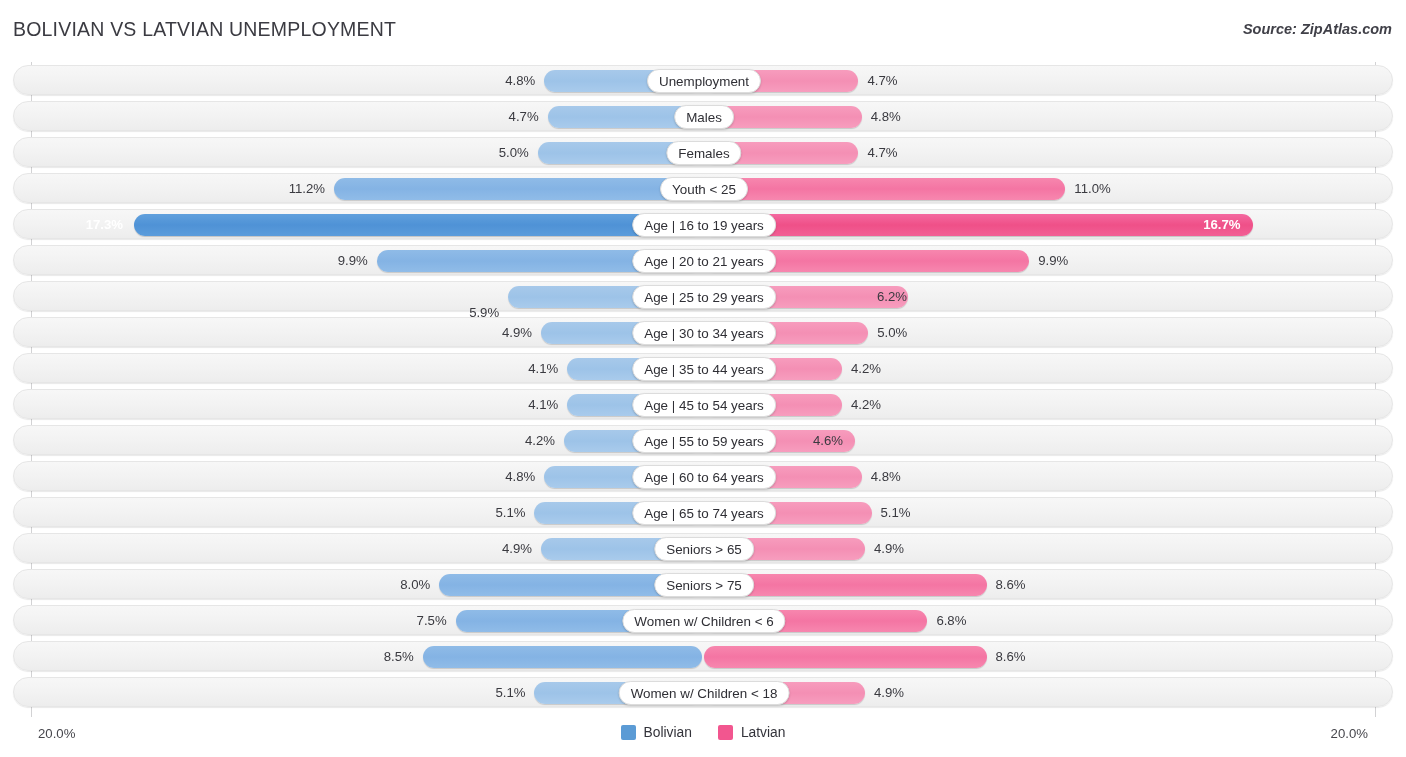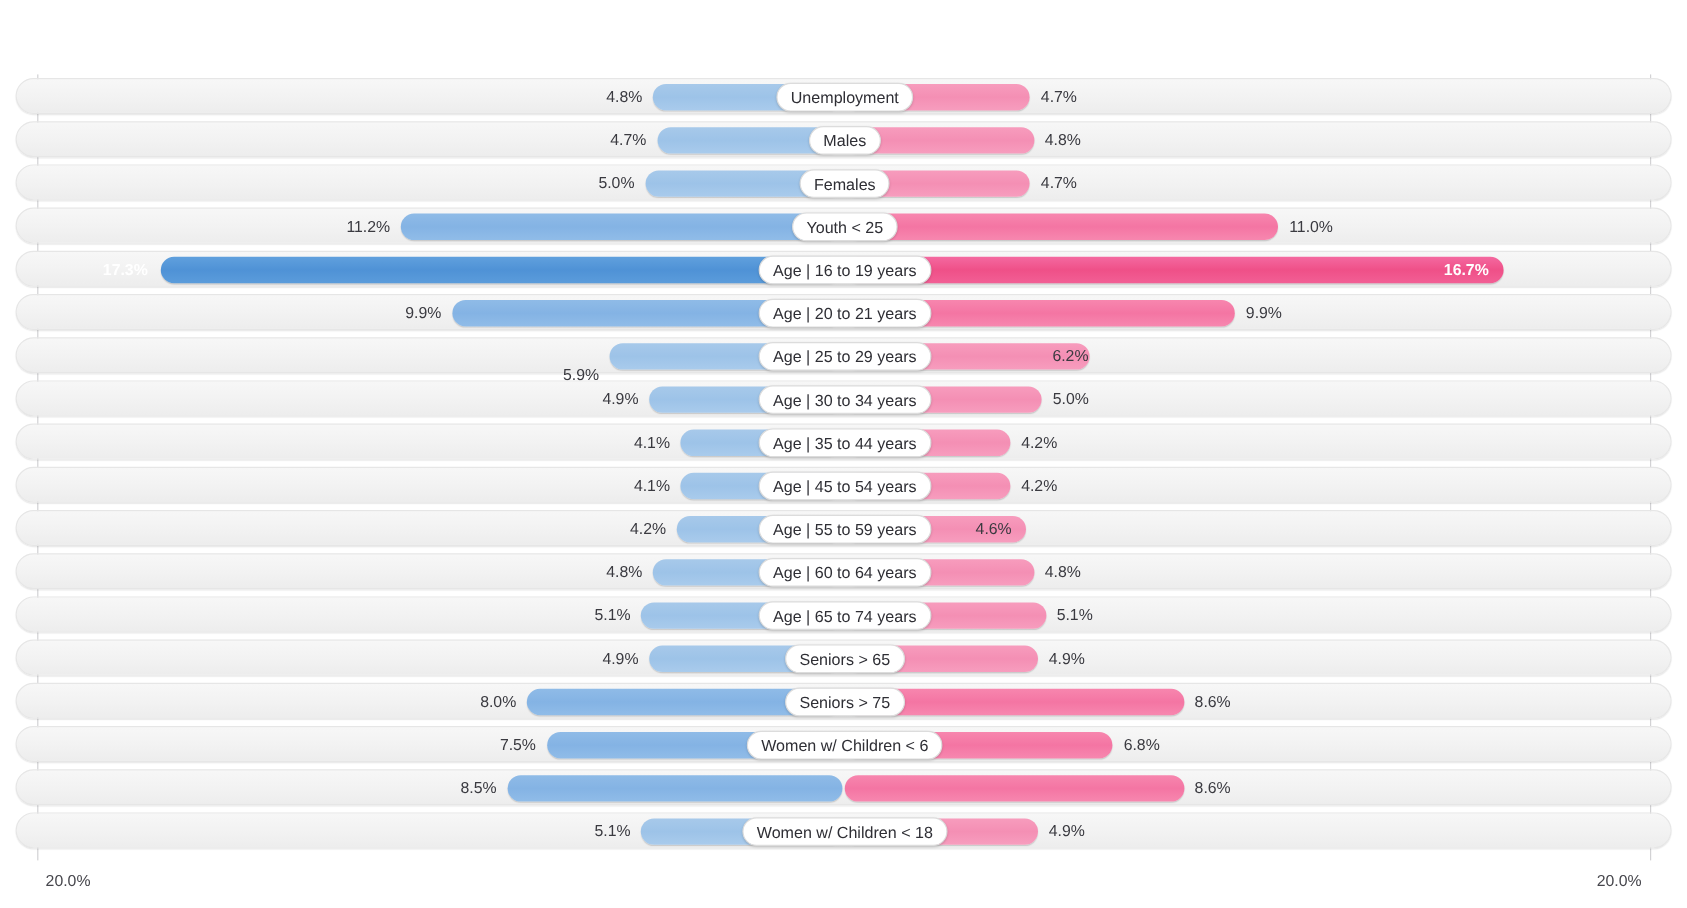--- a/index.html
+++ b/index.html
@@ -88,20 +88,24 @@
   }
   .legend-item { display: flex; align-items: center; gap: 8px; }
   .legend-swatch { width: 15px; height: 15px; border-radius: 2px; display: inline-block; }
   .legend-text { font-size: 13.8px; color: #33333a; }
 </style>
 </head>
 <body>
 
 <div id="page">
 
+  <div id="header">
+    <div id="chart-title">BOLIVIAN VS LATVIAN UNEMPLOYMENT</div>
+    <div id="source-note">Source: ZipAtlas.com</div>
+  </div>
 
   <div id="plot">
     <div class="axis-line" id="axis-left"></div>
     <div class="axis-line" id="axis-right"></div>
     <div id="rows-container">
         <div class="row" style="top: 7px;">
           <div class="row-inner">
             <div class="bar left bar-l-norm" style="width: 157.68px;"></div>
             <div class="bar right bar-r-norm" style="width: 154.395px;"></div>
             <div class="val left" style="right: 856.68px; width: 70px;">4.8%</div>
@@ -260,15 +264,25 @@
             <div class="val right" style="left: 859.965px; width: 70px;">4.9%</div>
             <div class="center-label">Women w/ Children &lt; 18</div>
           </div>
         </div>
       </div>
   </div>
 
   <div id="footer">
     <div class="axis-cap" id="cap-left">20.0%</div>
     <div class="axis-cap" id="cap-right">20.0%</div>
+    <div id="legend">
+      <div class="legend-item">
+        <span class="legend-swatch" id="sw-0" style="background: rgb(91, 155, 213);"></span>
+        <span class="legend-text">Bolivian</span>
+      </div>
+      <div class="legend-item">
+        <span class="legend-swatch" id="sw-1" style="background: rgb(242, 86, 143);"></span>
+        <span class="legend-text">Latvian</span>
+      </div>
+    </div>
   </div>
 
 </div>
 
 </body></html>

